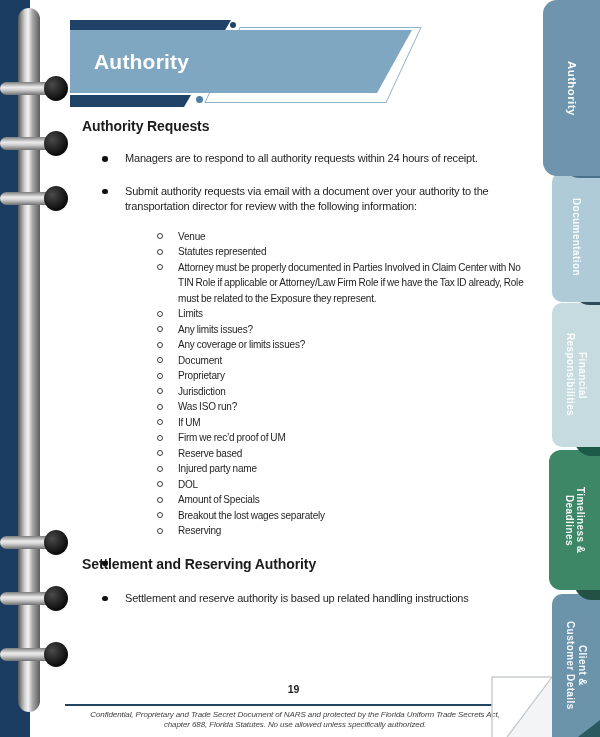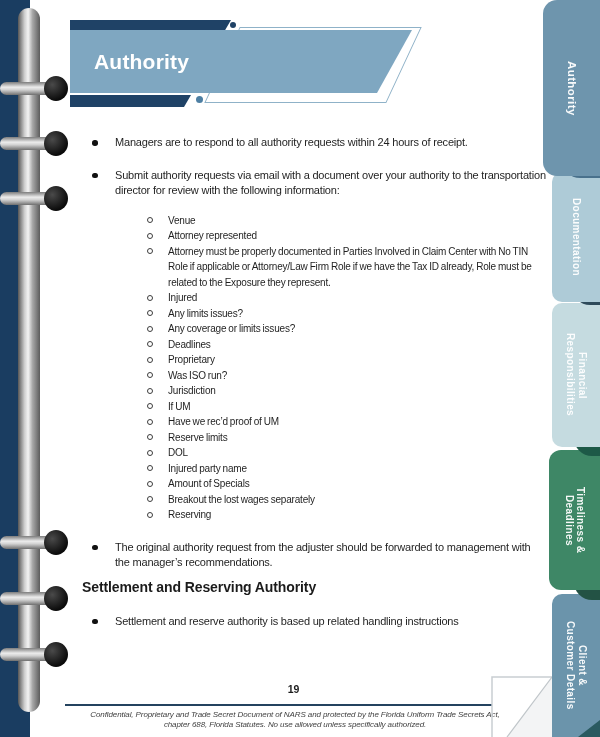--- a/index.html
+++ b/index.html
@@ -47,21 +47,21 @@
   }
   .dot { position:absolute; border-radius:50%; }
   .dot-navy  { left:230px; top:22px; width:6px; height:6px; }
   .dot-steel { left:196px; top:96px; width:7px; height:7px; background:#4d7fa3; }
   
   .content { position:absolute; left:82px; top:118px; width:466px; color:#1f1f1f; }
   .section-heading {
     margin:0; font-size:14px; font-weight:700; color:#1b1b1b; letter-spacing:-.1px;
   }
   .section-heading.second { margin-top:8px; }
-  ul.l1 { list-style:none; margin:0; padding:0; }
+  ul.l1 { list-style:none; margin:10px; padding:0; }
   ul.l1 > li {
     position:relative; padding-left:33px; margin-top:17px;
     font-size:11px; line-height:15.5px; letter-spacing:-.2px;
   }
   .bullet {
     position:absolute; left:10px; top:5px; width:5.5px; height:5.5px;
     border-radius:50%; background:#111;
   }
   ul.l2 { list-style:none; margin:14px 0 0 31px; padding:0; }
   ul.l2 > li {
@@ -146,52 +146,52 @@
   <div class="banner-outline"></div>
   <div class="bar-top" style="background-color: rgb(31, 66, 102);"></div>
   <div class="banner-main" style="background-color: rgb(127, 167, 193);">
     <span class="title">Authority</span>
   </div>
   <div class="bar-bottom" style="background-color: rgb(31, 66, 102);"></div>
   <div class="dot dot-navy" style="background-color: rgb(31, 66, 102);"></div>
   <div class="dot dot-steel"></div>
 
   <div class="content">
+    <h2 class="section-heading">Authority Requests</h2>
     <ul class="l1">
       <li>
         <span class="bullet"></span>
         <span>Managers are to respond to all authority requests within 24 hours of receipt.</span>
       </li>
       <li>
         <span class="bullet"></span>
         <span>Submit authority requests via email with a document over your authority to the transportation director for review with the following information:</span>
         <ul class="l2">
           <li><span class="ring-bullet"></span><span>Venue</span></li>
-          <li><span class="ring-bullet"></span><span>Attorney represented</span></li>
+          <li><span class="ring-bullet"></span><span>Statutes represented</span></li>
           <li><span class="ring-bullet"></span><span>Attorney must be properly documented in Parties Involved in Claim Center with No TIN Role if applicable or Attorney/Law Firm Role if we have the Tax ID already, Role must be related to the Exposure they represent.</span></li>
-          <li><span class="ring-bullet"></span><span>Injured</span></li>
+          <li><span class="ring-bullet"></span><span>Limits</span></li>
           <li><span class="ring-bullet"></span><span>Any limits issues?</span></li>
           <li><span class="ring-bullet"></span><span>Any coverage or limits issues?</span></li>
-          <li><span class="ring-bullet"></span><span>Deadlines</span></li>
+          <li><span class="ring-bullet"></span><span>Document</span></li>
           <li><span class="ring-bullet"></span><span>Proprietary</span></li>
+          <li><span class="ring-bullet"></span><span>Jurisdiction</span></li>
           <li><span class="ring-bullet"></span><span>Was ISO run?</span></li>
-          <li><span class="ring-bullet"></span><span>Jurisdiction</span></li>
           <li><span class="ring-bullet"></span><span>If UM</span></li>
-          <li><span class="ring-bullet"></span><span>Have we rec’d proof of UM</span></li>
-          <li><span class="ring-bullet"></span><span>Reserve limits</span></li>
+          <li><span class="ring-bullet"></span><span>Firm we rec’d proof of UM</span></li>
+          <li><span class="ring-bullet"></span><span>Reserve based</span></li>
+          <li><span class="ring-bullet"></span><span>Injured party name</span></li>
           <li><span class="ring-bullet"></span><span>DOL</span></li>
-          <li><span class="ring-bullet"></span><span>Injured party name</span></li>
           <li><span class="ring-bullet"></span><span>Amount of Specials</span></li>
           <li><span class="ring-bullet"></span><span>Breakout the lost wages separately</span></li>
           <li><span class="ring-bullet"></span><span>Reserving</span></li>
         </ul>
       </li>
       <li>
         <span class="bullet"></span>
-        <span>The original authority request from the adjuster should be forwarded to management with the manager’s recommendations.</span>
       </li>
     </ul>
 
     <h2 class="section-heading second">Settlement and Reserving Authority</h2>
     <ul class="l1">
       <li style="margin-top:19px">
         <span class="bullet"></span>
         <span>Settlement and reserve authority is based up related handling instructions</span>
       </li>
     </ul>

